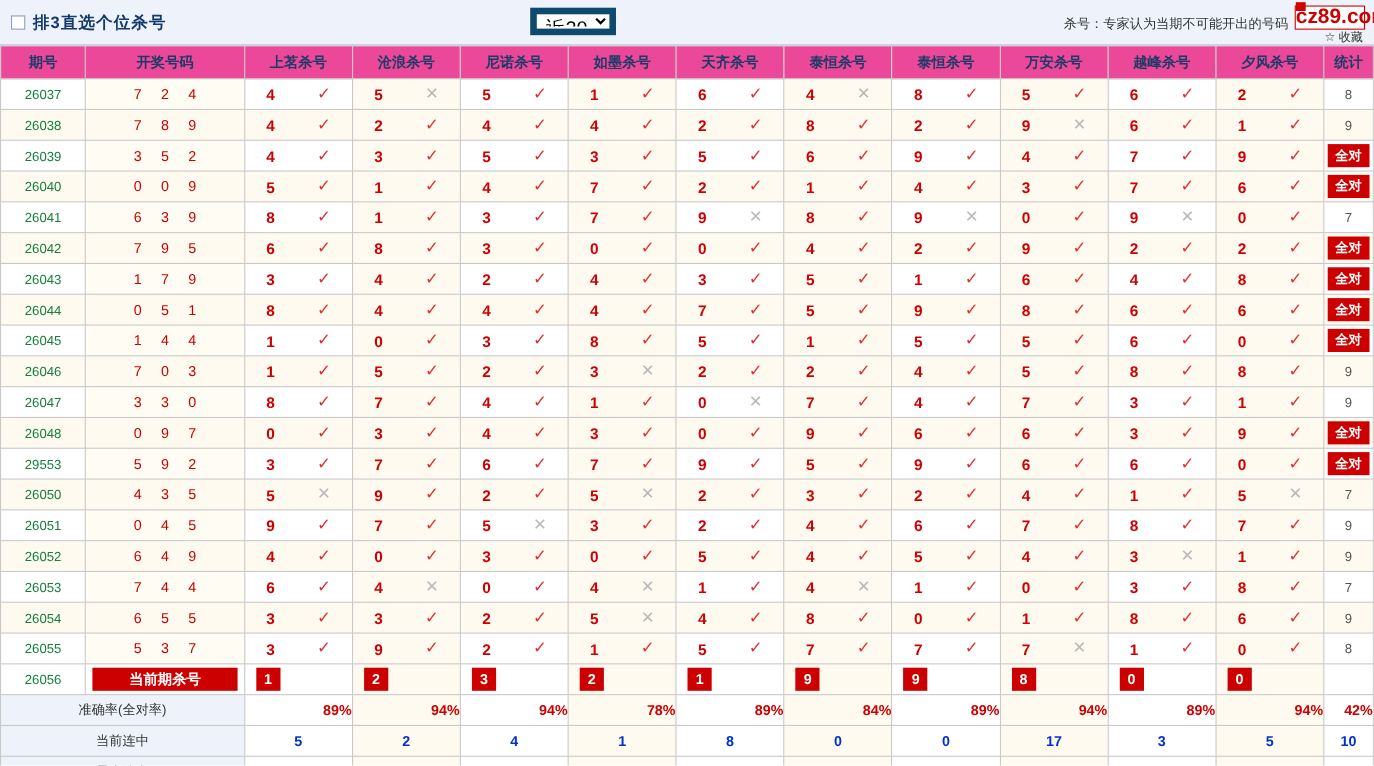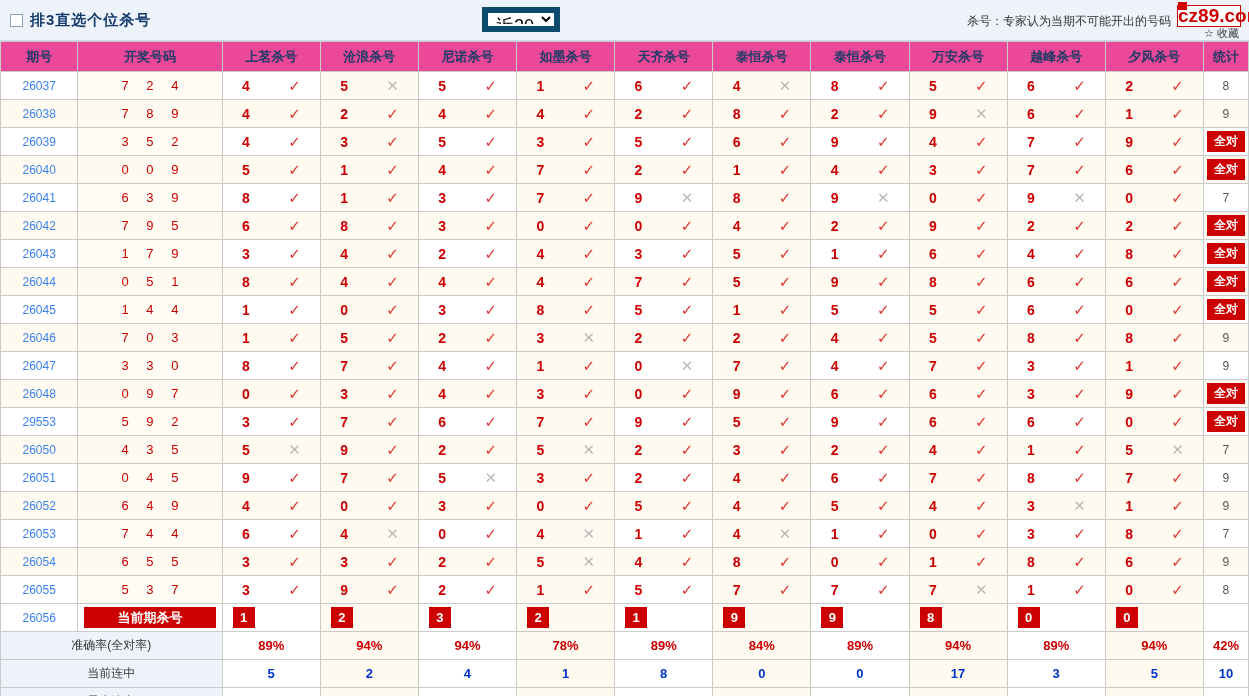--- a/index.html
+++ b/index.html
@@ -75,21 +75,21 @@
     background:#ec4899;
     font-weight:bold;
     color:#1d3b66;
     height:29px;
     font-size:13px;
   }
   .c-issue{width:66px;}
   .c-num{width:124px;}
   .c-exp{width:84px;}
   .c-stat{width:38px;}
-  .issue{color:#3b82f6;font-size:12px;}
+  .issue{color:#15803d;font-size:12px;}
   .numcell{
     color:#cc0000;letter-spacing:7px;font-size:13px;
     background:#fffdf3;
     padding-left:7px;
   }
   
   .expcell{padding:0;}
   .expinner{display:flex;align-items:center;height:100%;}
   .knum{
     width:48%;
@@ -119,21 +119,21 @@
     display:inline-block;
     background:#cc0000;color:#fff;font-weight:bold;font-size:13px;
     width:22px;height:21px;line-height:21px;
     margin-left:-20px;
   }
   .curcellinner{display:flex;align-items:center;height:100%;}
   .curcellinner .b{margin-left:10px;}
   .footlabel{
     background:#eef3fb;color:#333;font-size:12px;
   }
-  .pct{color:#cc0000;font-weight:bold;font-size:13px;}
+  .pct{color:#cc0000;font-weight:bold;font-size:13px;text-align:right;}
   .blue{color:#0033cc;font-weight:bold;font-size:13px;}
   tbody tr.rowalt td{background:#fffaf0;}
 </style>
 </head>
 <body>
 
 <div class="topbar">
   <div class="checkbox"></div>
   <div class="title">排3直选个位杀号</div>
 

